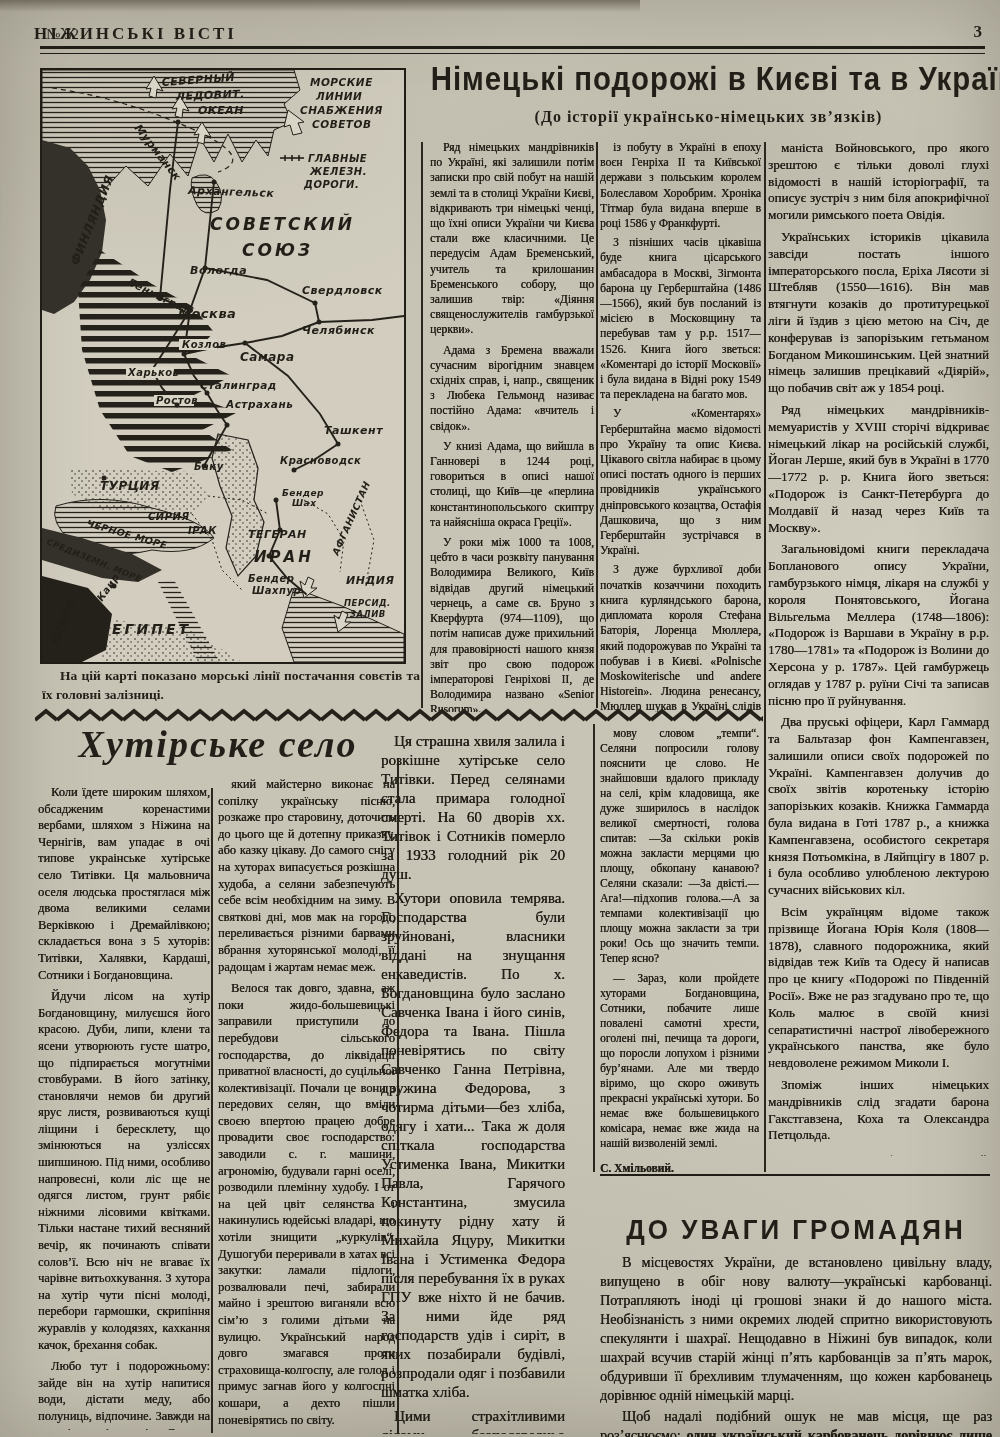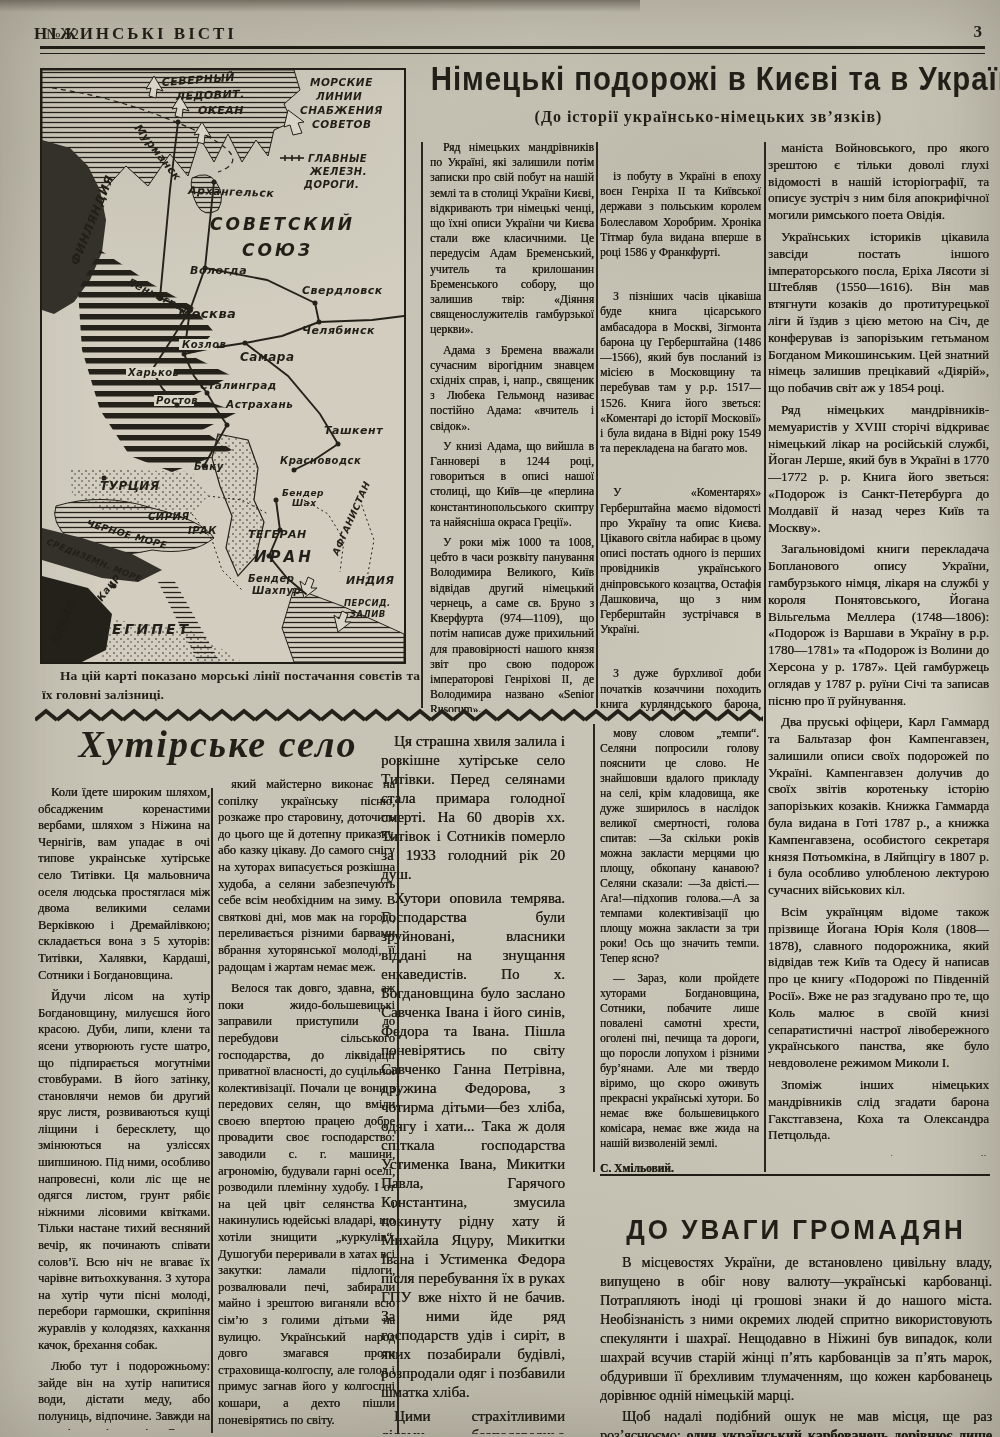--- a/index.html
+++ b/index.html
@@ -33,21 +33,21 @@
   
   .a1-title{position:absolute;left:425px;top:60px;width:567px;text-align:center;
     font-family:"Liberation Sans",sans-serif;font-weight:bold;font-size:30px;
     letter-spacing:1px;transform:scale(.98,1.12);transform-origin:center top;white-space:nowrap;}
   .a1-sub{position:absolute;left:425px;top:108px;width:567px;text-align:center;
     font-weight:bold;font-size:16px;letter-spacing:1px;}
   .col{position:absolute;overflow:hidden;text-align:justify;}
   .col p{margin:0 0 5px;text-indent:13px;text-shadow:.3px 0 0 currentColor;}
   .a1c1{left:430px;top:140px;width:164px;height:572px;font-size:11.6px;line-height:15.2px;}
   .a1c2{left:600px;top:140px;width:161px;height:572px;font-size:11.6px;line-height:15.2px;}
-  .a1c2 p{margin-bottom:4px;margin-top:29px;}
+  .a1c2 p{margin-bottom:4px;}
   .a1c3{left:768px;top:140px;width:221px;height:1016px;font-size:13px;line-height:16.8px;}
   .byline{text-align:right;font-weight:bold;text-indent:0 !important;margin-top:8px !important;}
   
   .vrule{position:absolute;width:1.5px;background:#2a271f;}
   .r-map{left:421px;top:142px;height:566px;}
   .r-a12{left:596px;top:142px;height:566px;}
   .r-a23{left:764px;top:142px;height:1030px;}
   .r-b12{left:211px;top:788px;height:645px;}
   .r-b23{left:397px;top:758px;height:676px;}
   .r-b34{left:593px;top:724px;height:448px;}

